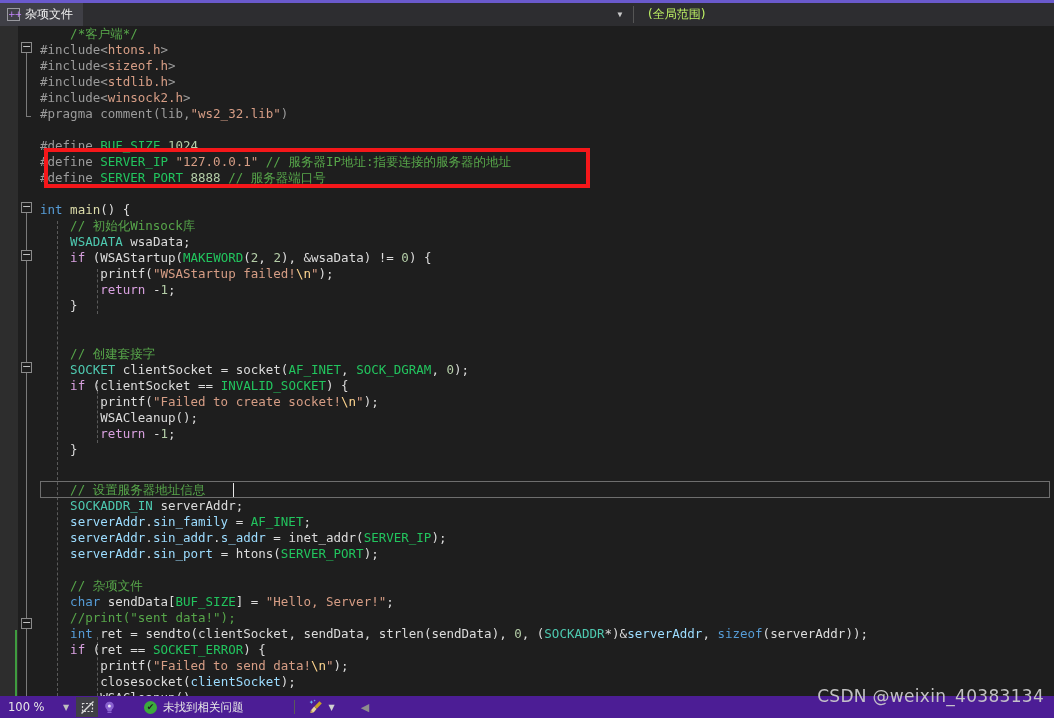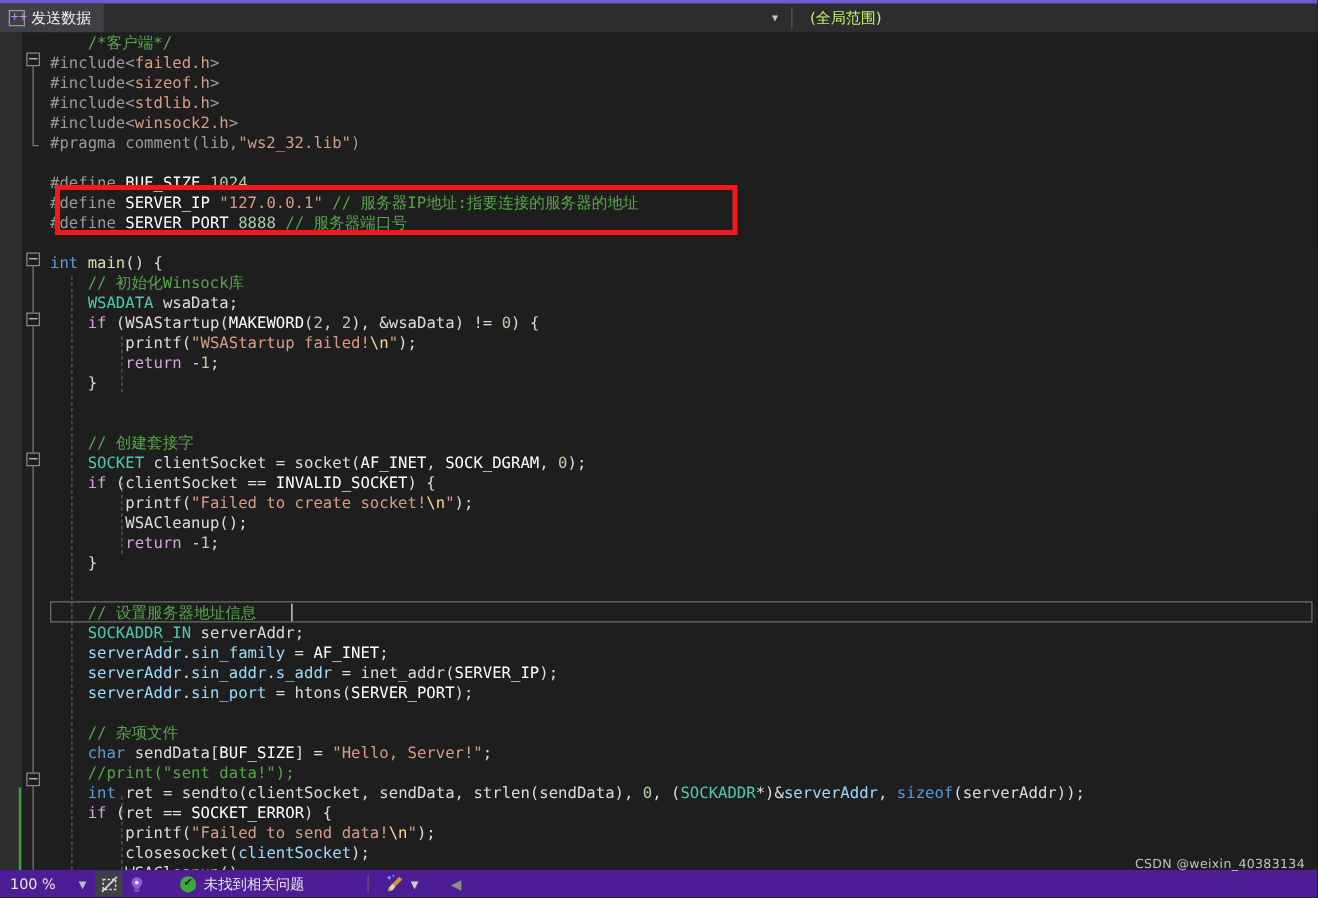--- a/index.html
+++ b/index.html
@@ -119,21 +119,21 @@
     font-family: "DejaVu Sans Mono", monospace;
     font-size: 12.5px;
     color: #d4d4d4;
   }
   
   .cmt  { color: #57a64a; }
   .pre  { color: #9b9b9b; }
   .kw   { color: #569cd6; }
   .kw2  { color: #d8a0df; }
   .type { color: #4ec9b0; }
-  .mac  { color: #ffffff; }
+  .mac  { color: #22c55e; }
   .str  { color: #d69d85; }
   .num  { color: #b5cea8; }
   .id   { color: #9cdcfe; }
   .fn   { color: #dcdcaa; }
   .plain{ color: #dcdcdc; }
   .esc  { color: #ffd68f; }
   .punc { color: #dcdcdc; }
 
   
   #current-line-box {
@@ -265,34 +265,34 @@
   }
   #sb-grow { flex: 1; }
 
   
   #watermark {
     position: absolute;
     right: 10px;
     top: 686px;
     color: #cfcfcf;
     font-family: "DejaVu Sans", sans-serif;
-    font-size: 10px;
+    font-size: 17px;
     letter-spacing: 0.3px;
     opacity: 0.92;
   }
 </style>
 </head>
 <body>
 
 <div id="accent-strip"></div>
 
 <div id="tab-row">
   <div id="tab-doc">
     <span class="misc-icon">++</span>
-    <span>发送数据</span>
+    <span>杂项文件</span>
   </div>
   <div id="tab-spacer"></div>
   <div id="scope-dropdown-arrow">▼</div>
   <div id="scope-divider"></div>
   <div id="scope-box">(全局范围)</div>
 </div>
 
 <div id="editor">
   <div id="indicator-margin"></div>
   <div id="fold-margin"></div>
@@ -313,21 +313,21 @@
 
   <div class="change-bar" style="top:604px; height:66px; left:15px; width:2px;"></div>
 
   <div class="guide" style="left:57px; top:195px; height:475px;"></div>
   <div class="guide" style="left:97px; top:243px; height:45px;"></div>
   <div class="guide" style="left:97px; top:355px; height:62px;"></div>
   <div class="guide" style="left:97px; top:611px; height:59px;"></div>
 
   <div id="code-area">
     <div class="line" style="top:0px;"><span class="cmt">    /*客户端*/</span></div>
-    <div class="line" style="top:16px;"><span class="pre">#include&lt;</span><span class="str">failed.h</span><span class="pre">&gt;</span></div>
+    <div class="line" style="top:16px;"><span class="pre">#include&lt;</span><span class="str">htons.h</span><span class="pre">&gt;</span></div>
     <div class="line" style="top:32px;"><span class="pre">#include&lt;</span><span class="str">sizeof.h</span><span class="pre">&gt;</span></div>
     <div class="line" style="top:48px;"><span class="pre">#include&lt;</span><span class="str">stdlib.h</span><span class="pre">&gt;</span></div>
     <div class="line" style="top:64px;"><span class="pre">#include&lt;</span><span class="str">winsock2.h</span><span class="pre">&gt;</span></div>
     <div class="line" style="top:80px;"><span class="pre">#pragma comment(lib,</span><span class="str">"ws2_32.lib"</span><span class="pre">)</span></div>
     <div class="line" style="top:96px;"> </div>
     <div class="line" style="top:112px;"><span class="pre">#define </span><span class="mac">BUF_SIZE</span><span class="pre"> </span><span class="num">1024</span></div>
     <div class="line" style="top:128px;"><span class="pre">#define </span><span class="mac">SERVER_IP</span><span class="pre"> </span><span class="str">"127.0.0.1"</span><span class="pre"> </span><span class="cmt">// 服务器IP地址:指要连接的服务器的地址</span></div>
     <div class="line" style="top:144px;"><span class="pre">#define </span><span class="mac">SERVER_PORT</span><span class="pre"> </span><span class="num">8888</span><span class="pre"> </span><span class="cmt">// 服务器端口号</span></div>
     <div class="line" style="top:160px;"> </div>
     <div class="line" style="top:176px;"><span class="kw">int</span><span class="plain"> </span><span class="fn">main</span><span class="punc">() {</span></div>

